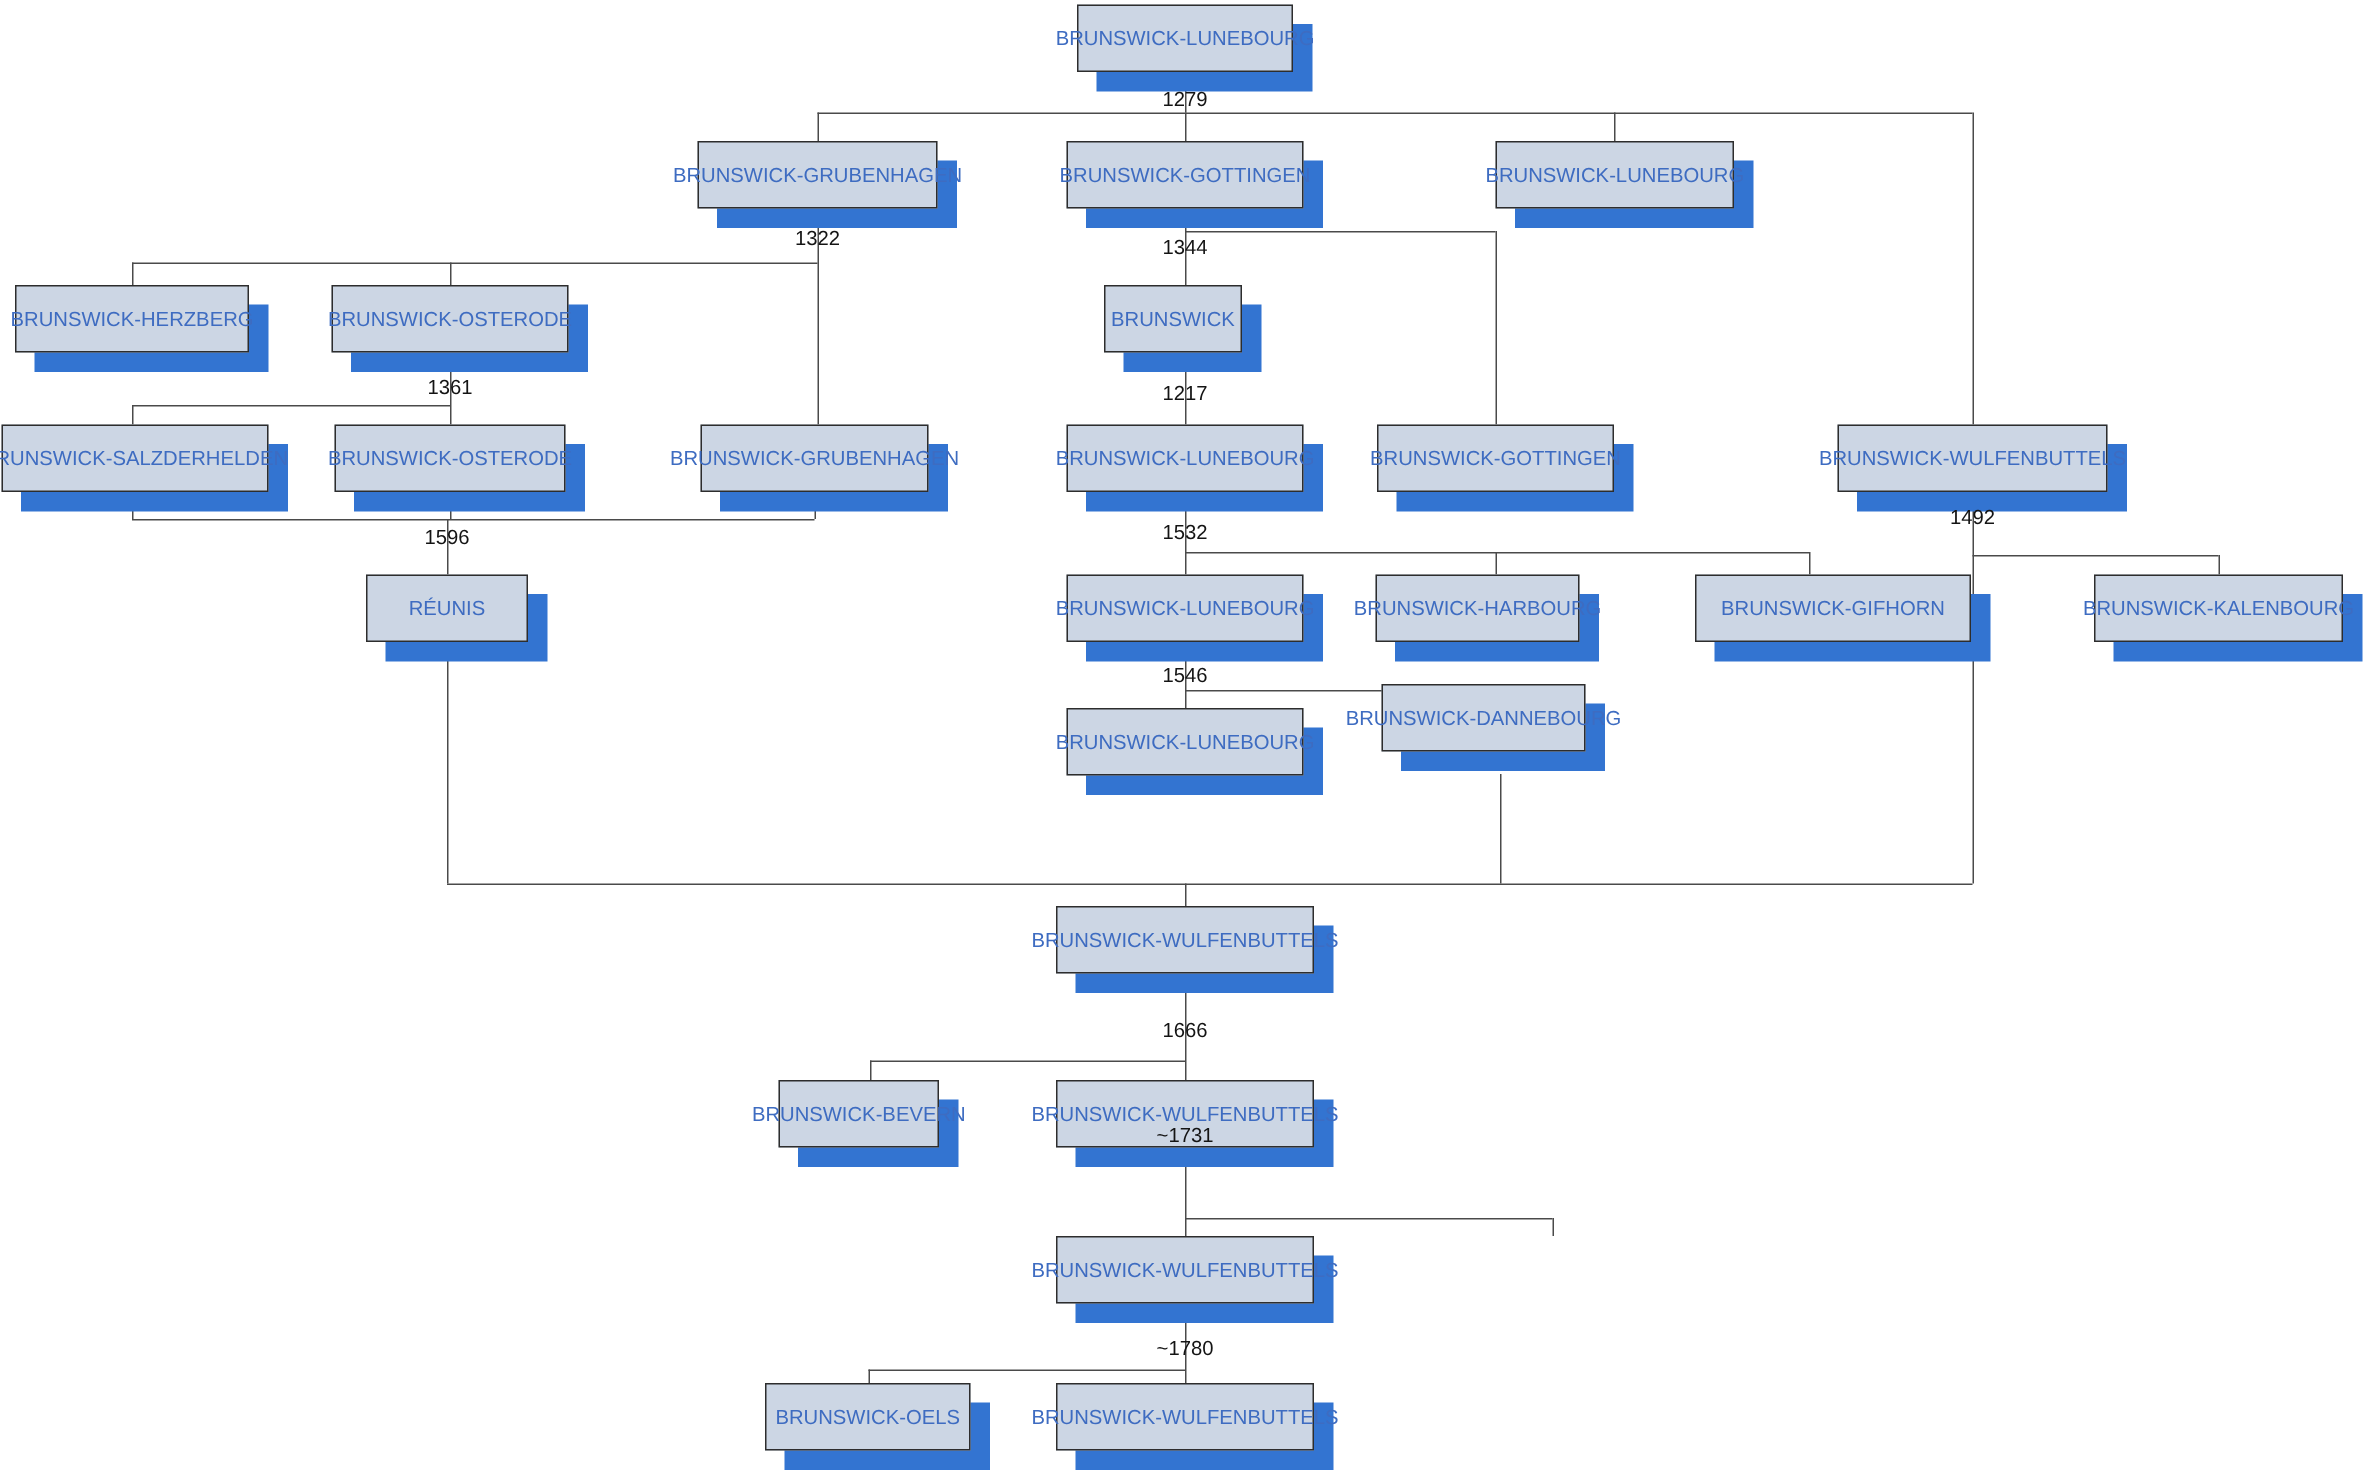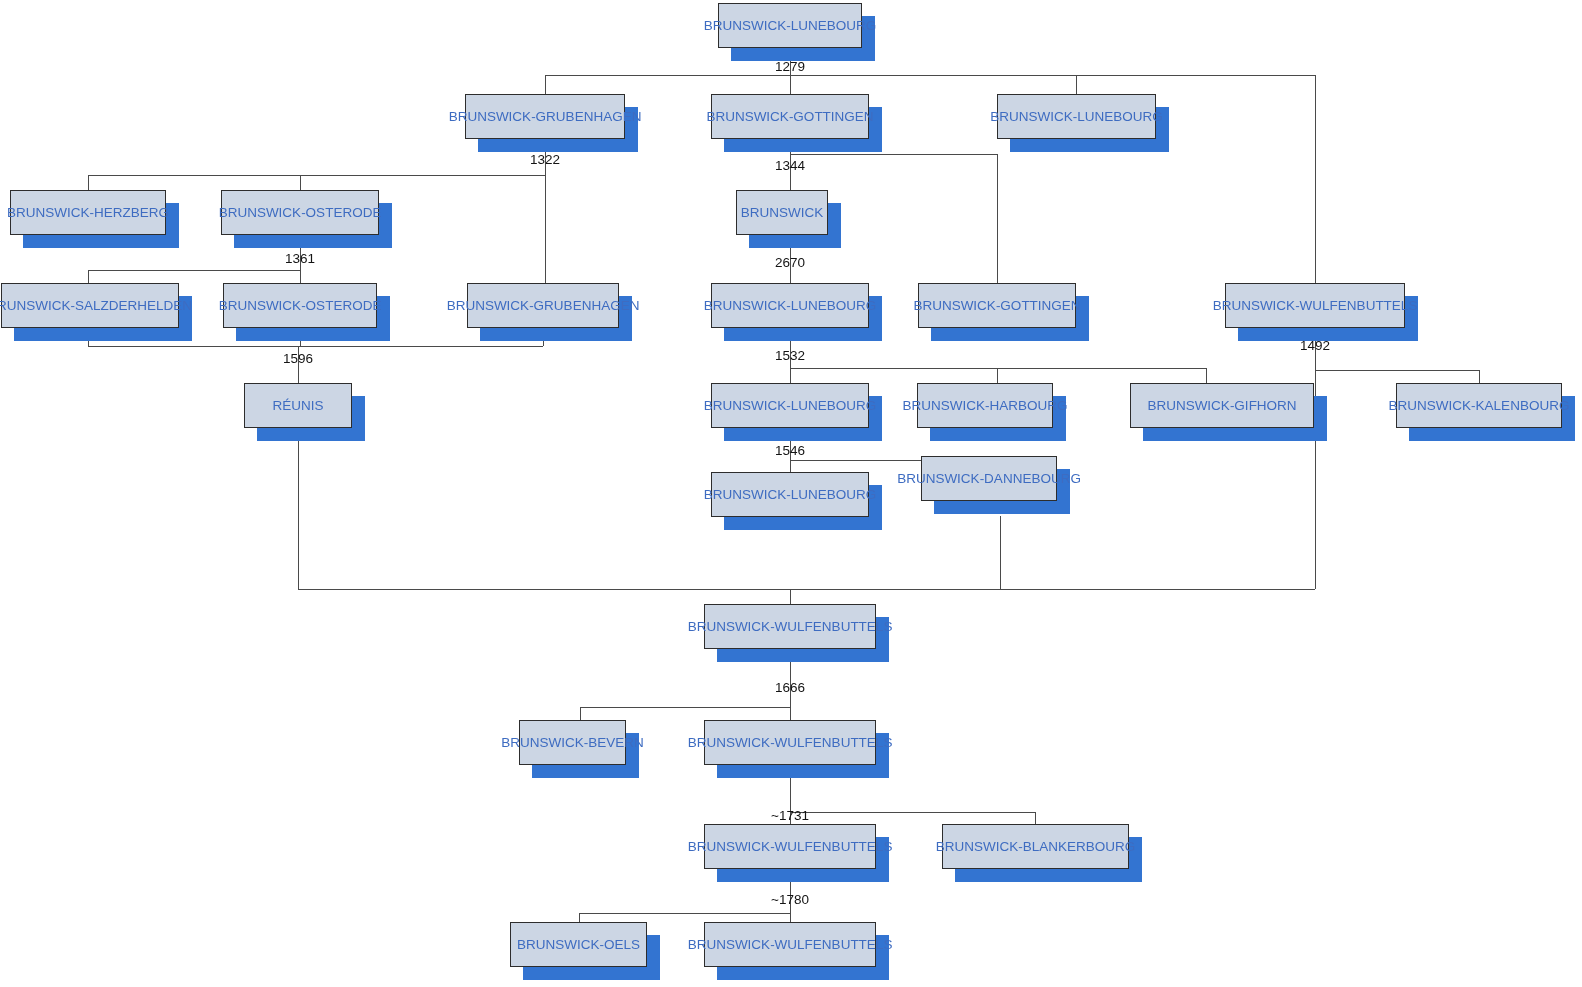--- a/index.html
+++ b/index.html
@@ -148,37 +148,34 @@
   <div class="node" style="left:519px;top:720px;width:107px">
       <span>BRUNSWICK-BEVERN</span>
     </div>
   <div class="node" style="left:704px;top:720px;width:172px">
       <span>BRUNSWICK-WULFENBUTTELS</span>
     </div>
 
   <div class="node" style="left:704px;top:824px;width:172px">
       <span>BRUNSWICK-WULFENBUTTELS</span>
     </div>
-  <div class="node" style="left:942px;top:824px;width:187px">
-      <span>BRUNSWICK-BLANKERBOURG</span>
-    </div>
 
   <div class="node" style="left:510px;top:922px;width:137px">
       <span>BRUNSWICK-OELS</span>
     </div>
   <div class="node" style="left:704px;top:922px;width:172px">
       <span>BRUNSWICK-WULFENBUTTELS</span>
     </div>
 
   <div class="date" style="left:790px;top:66px">1279</div>
   <div class="date" style="left:545px;top:159px">1322</div>
   <div class="date" style="left:790px;top:165px">1344</div>
   <div class="date" style="left:300px;top:258px">1361</div>
-  <div class="date" style="left:790px;top:262px">2670</div>
+  <div class="date" style="left:790px;top:262px">1217</div>
   <div class="date" style="left:1315px;top:345px">1492</div>
   <div class="date" style="left:790px;top:355px">1532</div>
   <div class="date" style="left:298px;top:358px">1596</div>
   <div class="date" style="left:790px;top:450px">1546</div>
   <div class="date" style="left:790px;top:687px">1666</div>
-  <div class="date" style="left:790px;top:815px">~1731</div>
+  <div class="date" style="left:790px;top:757px">~1731</div>
   <div class="date" style="left:790px;top:899px">~1780</div>
 
 </div>
 
 </body></html>

